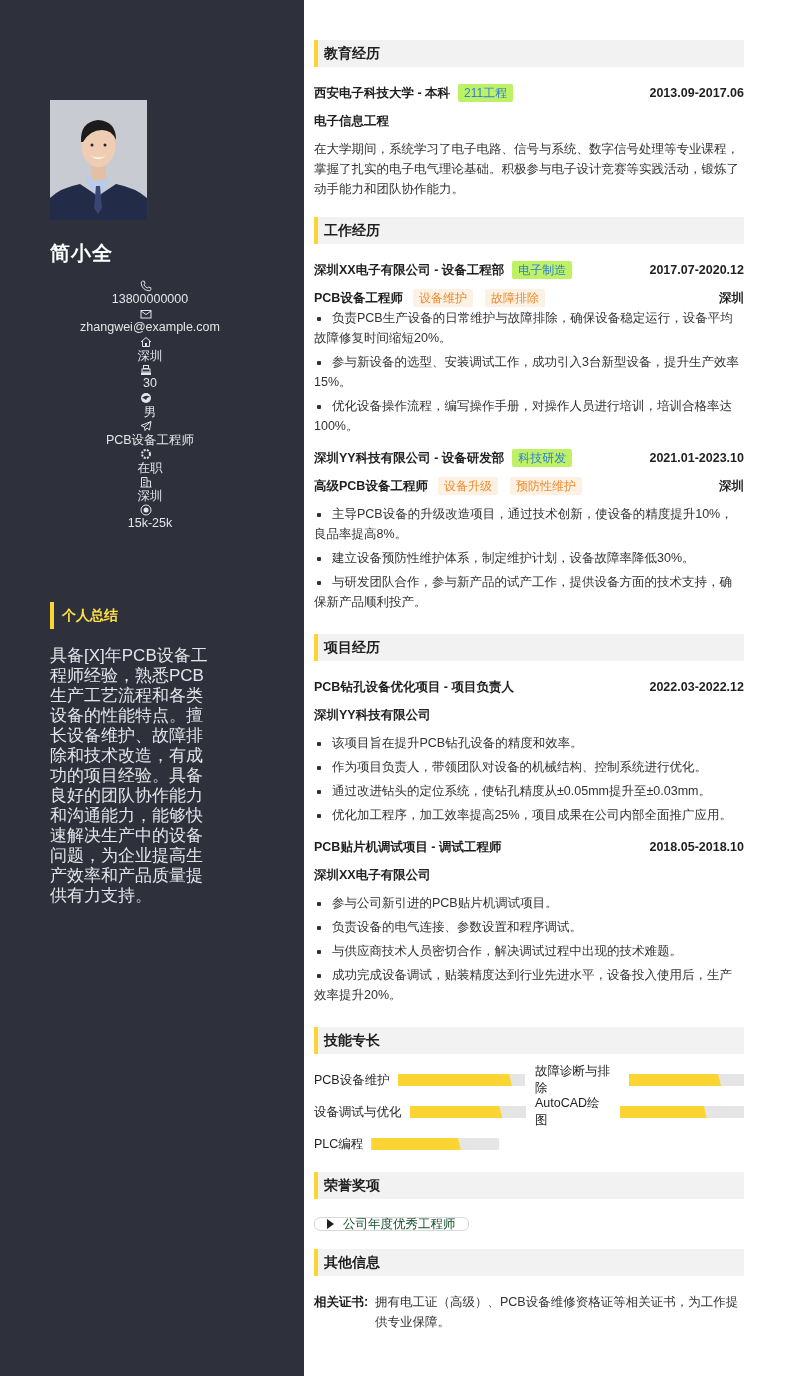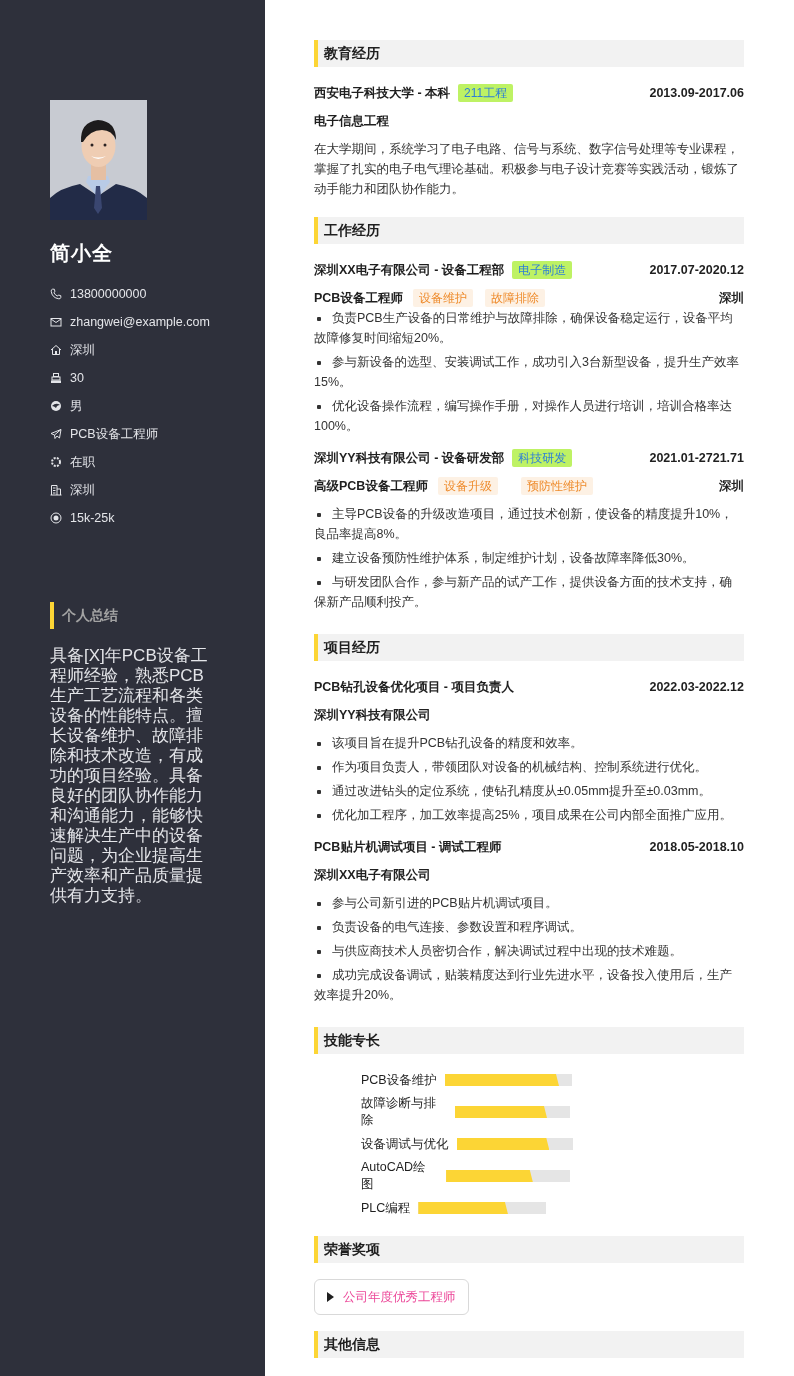--- a/index.html
+++ b/index.html
@@ -1,44 +1,44 @@
 <!DOCTYPE html>
 <html><head>
 <meta charset="utf-8">
 <style>
   * { box-sizing: border-box; margin: 0; padding: 0; }
   html, body { width: 794px; height: 1376px; overflow: hidden; background: #ffffff; }
   body { font-family: "Liberation Sans", "DejaVu Sans", sans-serif; color: #2b2b2b; position: relative; }
 
   .sidebar {
-    position: absolute; left: 0; top: 0; width: 265px; height: 1376px;
+    position: absolute; left: 0; top: 0; width: 304px; height: 1376px;
     background: #2e303b; color: #e6e7ea;
   }
   .photo {
     position: absolute; left: 50px; top: 100px; width: 97px; height: 120px;
     background: linear-gradient(180deg, #c9ccd3 0%, #c6c9d0 60%, #2a3350 60%, #1f2844 100%);
     overflow: hidden;
   }
   .photo svg { width: 100%; height: 100%; display: block; }
   .name {
     position: absolute; left: 50px; top: 240px; font-size: 20px; font-weight: bold; color: #ffffff;
     letter-spacing: 1px;
   }
   .contact-list { position: absolute; left: 50px; top: 280px; width: 200px; }
   .contact-item {
-    display: flex; align-items: center; height: 28px; font-size: 12.5px; color: #e4e5e9;
+    display: flex; align-items: center; height: 28px; font-size: 12.5px; color: #e4e5e9; flex-direction: column;
   }
   .contact-item .ic {
     width: 12px; height: 12px; margin-right: 8px; display: inline-flex; align-items: center; justify-content: center;
   }
   .contact-item .ic svg { width: 12px; height: 12px; }
 
   .summary-title {
     position: absolute; left: 50px; top: 602px; height: 27px; padding-left: 8px;
-    border-left: 4px solid #fcd535; font-size: 14px; font-weight: bold; color: #a3a3a3;
+    border-left: 4px solid #fcd535; font-size: 14px; font-weight: bold; color: #fde047;
     display: flex; align-items: center;
   }
   .summary-text {
     position: absolute; left: 50px; top: 646px; width: 160px; font-size: 17px; line-height: 20px; color: #e4e5e9;
   }
 
   .main { position: absolute; left: 314px; top: 40px; width: 430px; }
   .section-head {
     height: 27px; background: #f2f2f2; border-left: 4px solid #fcd535;
     display: flex; align-items: center; padding-left: 6px;
@@ -68,22 +68,22 @@
   .skill { display: flex; align-items: center; height: 20px; font-size: 12.5px; color: #1f1f1f; margin-bottom: 12px; }
   .skill .bar {
     height: 12px; background: #e5e5e5; margin-left: 8px; position: relative; overflow: hidden;
   }
   .skill .fill {
     position: absolute; left: 0; top: 0; height: 12px; background: #fcd535;
     clip-path: polygon(0 0, calc(100% - 3px) 0, 100% 100%, 0 100%);
   }
 
   .award {
-    display: inline-flex; align-items: center; height: 36px; padding: 0 12px 0 12px;
-    border: 1px solid #d9d9d9; border-radius: 6px; font-size: 12.5px; color: #ec4899;
+    display: inline-flex; align-items: center; height: 14px; padding: 0 12px 0 12px;
+    border: 1px solid #d9d9d9; border-radius: 6px; font-size: 12.5px; color: #14532d;
   }
   .award .tri {
     width: 0; height: 0; border-top: 5px solid transparent; border-bottom: 5px solid transparent; border-left: 7px solid #1f1f1f;
     margin-right: 9px;
   }
   .other-row { display: flex; font-size: 12.5px; line-height: 20px; color: #333; }
   .other-row .label { font-weight: bold; color: #1f1f1f; white-space: nowrap; width: 61px; flex: none; }
 </style>
 </head>
 <body>
@@ -237,27 +237,27 @@
         <li>优化设备操作流程，编写操作手册，对操作人员进行培训，培训合格率达100%。</li>
       </ul>
     </div>
 
     <div>
       <div class="row" style="margin-top:12px;">
         <div class="left">
           <span>深圳YY科技有限公司 - 设备研发部</span>
           <span class="tag blue">科技研发</span>
         </div>
-        <span>2021.01-2721.71</span>
+        <span>2021.01-2023.10</span>
       </div>
       <div class="row" style="margin-top:8px;">
         <div class="left">
           <span>高级PCB设备工程师</span>
           <span class="tag orange" style="margin-left:10px;">设备升级</span>
-          <span class="tag orange" style="margin-left:23px;">预防性维护</span>
+          <span class="tag orange" style="margin-left:12px;">预防性维护</span>
         </div>
         <span>深圳</span>
       </div>
       <ul class="bullets" style="margin-top:8px;">
         <li>主导PCB设备的升级改造项目，通过技术创新，使设备的精度提升10%，良品率提高8%。</li>
         <li>建立设备预防性维护体系，制定维护计划，设备故障率降低30%。</li>
         <li>与研发团队合作，参与新产品的试产工作，提供设备方面的技术支持，确保新产品顺利投产。</li>
       </ul>
     </div>
   </section>
@@ -293,21 +293,21 @@
         <li>参与公司新引进的PCB贴片机调试项目。</li>
         <li>负责设备的电气连接、参数设置和程序调试。</li>
         <li>与供应商技术人员密切合作，解决调试过程中出现的技术难题。</li>
         <li>成功完成设备调试，贴装精度达到行业先进水平，设备投入使用后，生产效率提升20%。</li>
       </ul>
     </div>
   </section>
 
   <section style="margin-top:22px;">
     <div class="section-head">技能专长</div>
-    <div class="skills" style="margin-top:16px;margin-left:47px;">
+    <div class="skills" style="margin-top:16px;">
       <div class="skill" style="width:221px;">
         <span>PCB设备维护</span>
         <div class="bar" style="width:127px;">
           <div class="fill" style="width:90%;"></div>
         </div>
       </div>
       <div class="skill" style="width:209px;">
         <span>故障诊断与排除</span>
         <div class="bar" style="width:117px;">
           <div class="fill" style="width:80%;"></div>

